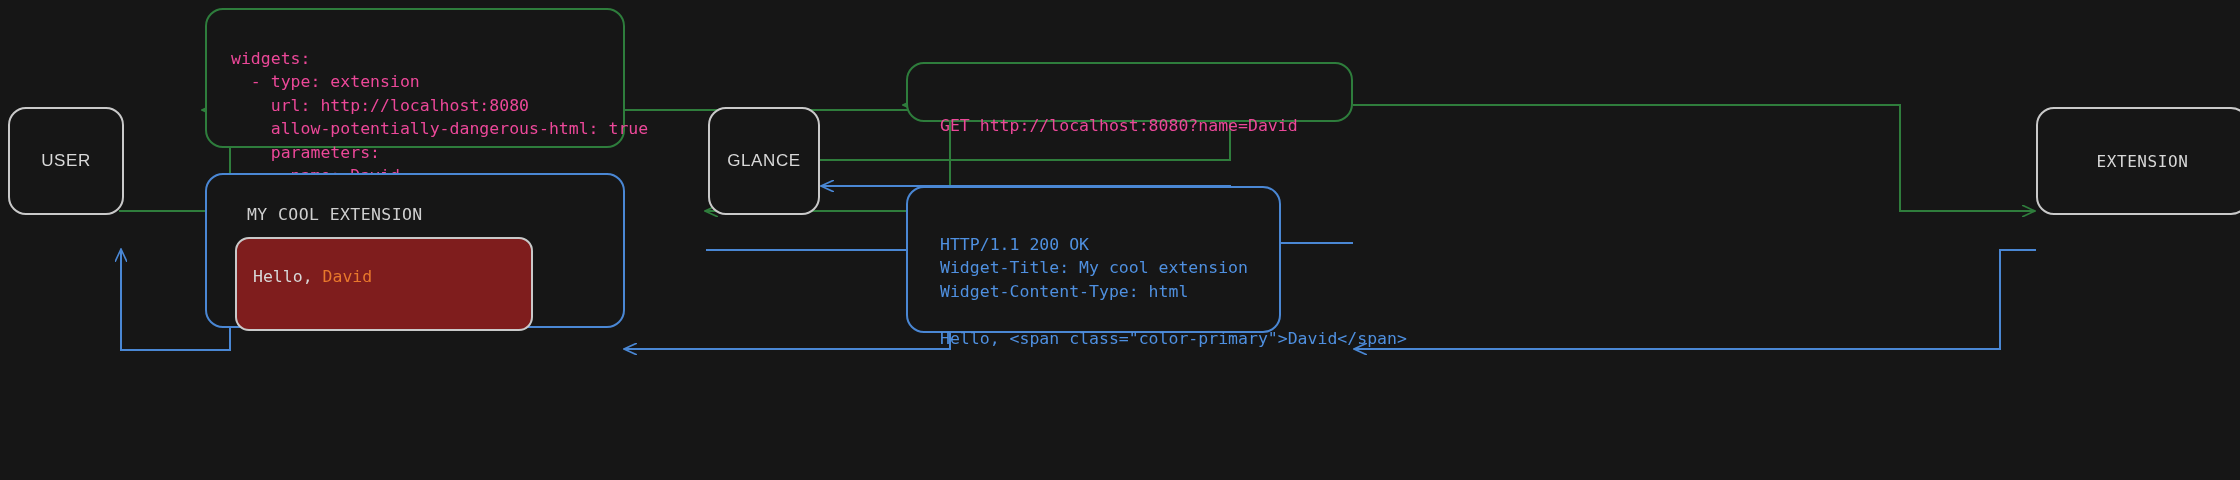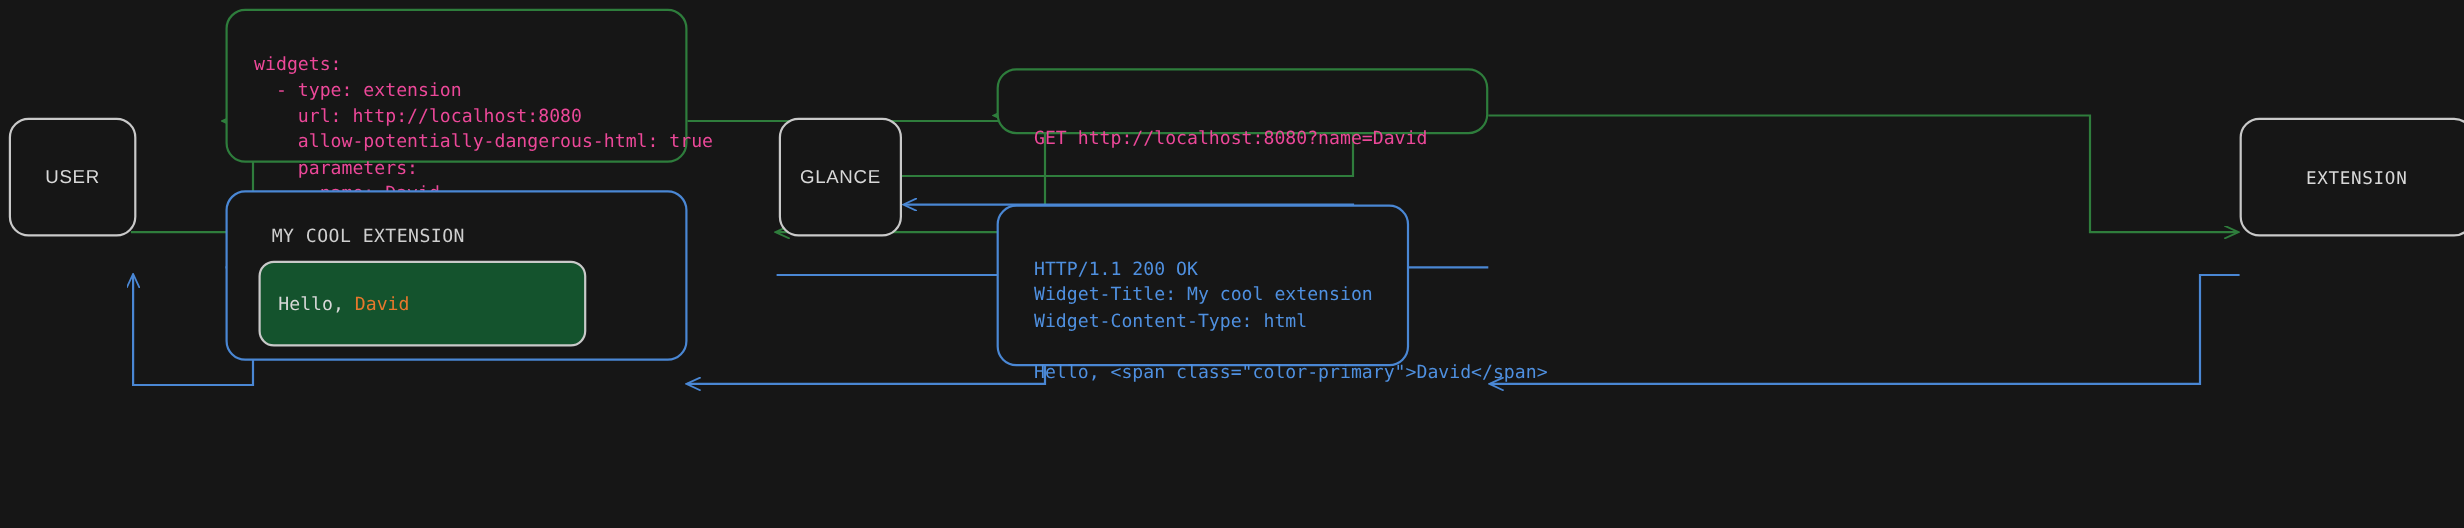--- a/index.html
+++ b/index.html
@@ -25,23 +25,23 @@
   .code.green{color:#ec4899;}
   .code.blue{color:#4f90e0;}
 
   #yaml-code{position:absolute;left:24px;top:20px;}
   #get-code{position:absolute;left:32px;top:33px;}
   #resp-code{position:absolute;left:32px;top:28px;}
 
   #widget-title{position:absolute;left:40px;top:30px;color:#cfcfcf;
     font-family:"DejaVu Sans Mono","Liberation Mono",monospace;
     font-size:16.5px;letter-spacing:.4px;}
-  #widget-inner{position:absolute;left:28px;top:62px;width:298px;height:78px;
+  #widget-inner{position:absolute;left:28px;top:62px;width:298px;height:94px;
     box-sizing:border-box;border:2px solid #c9c9c9;border-radius:14px;
-    background:#14532d;}
+    background:#7f1d1d;}
   #widget-text{position:absolute;left:16px;top:28px;
     font-family:"DejaVu Sans Mono","Liberation Mono",monospace;
     font-size:16.5px;color:#d8d8d8;white-space:pre;}
   #widget-text .name{color:#e8782c;}
 </style>
 </head>
 <body>
 
 <div id="stage">
 

